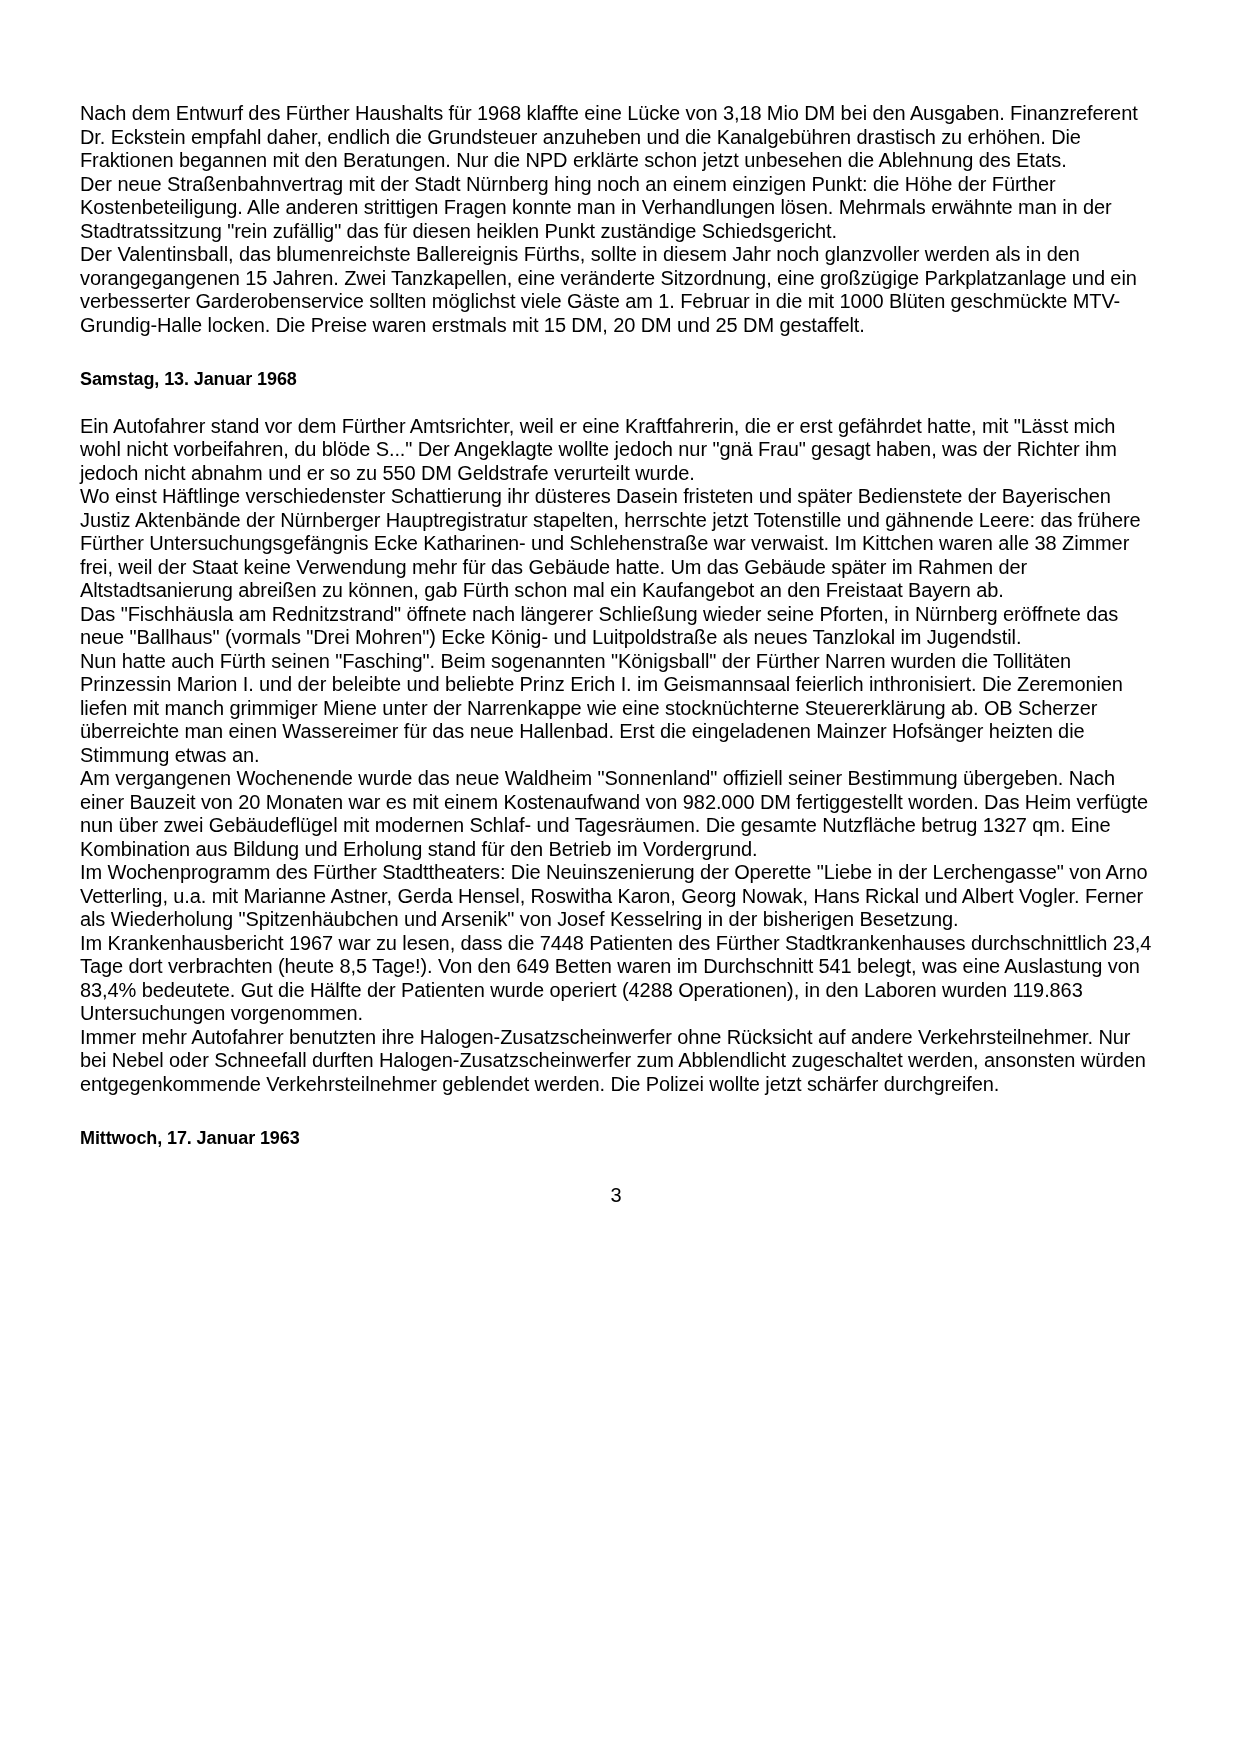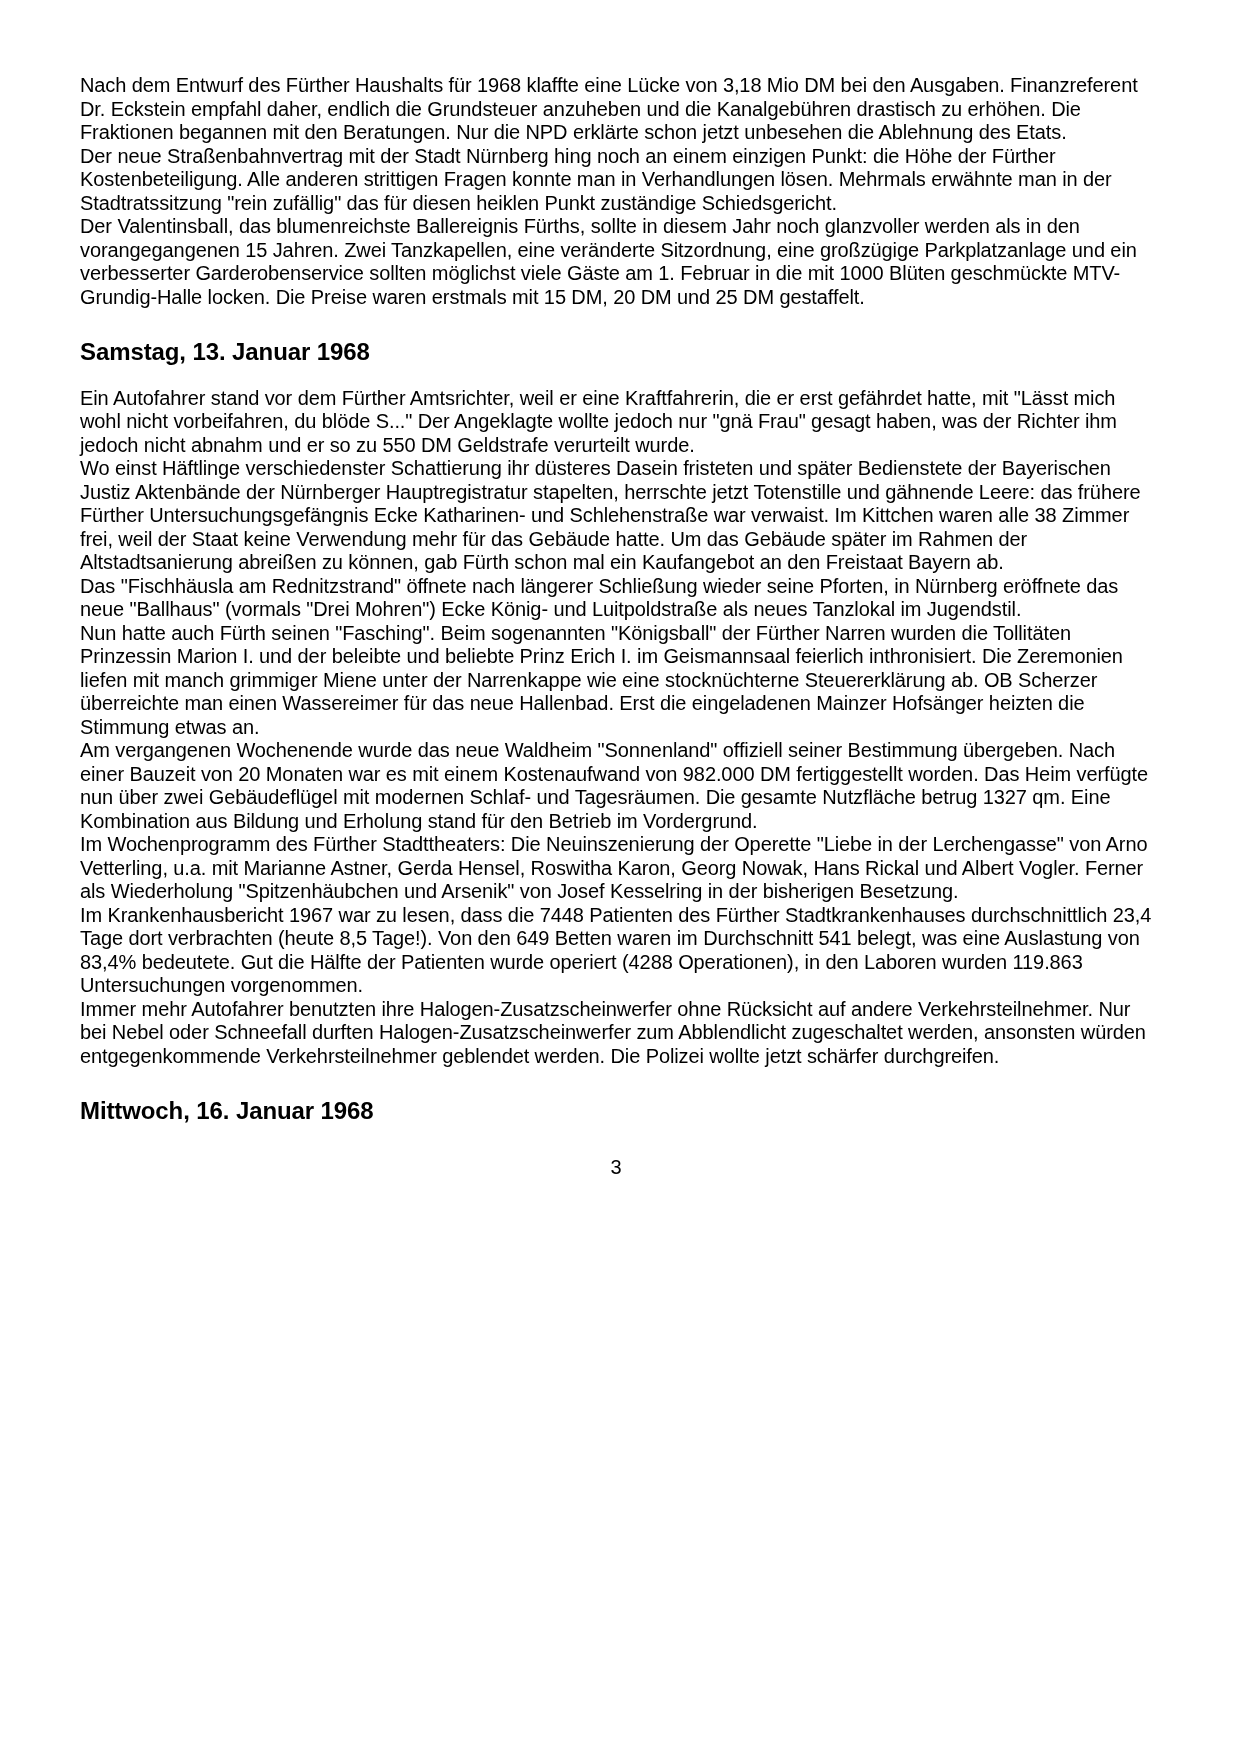--- a/index.html
+++ b/index.html
@@ -12,33 +12,34 @@
     height: 1753px;
     position: relative;
     font-family: "Liberation Sans", "DejaVu Sans", sans-serif;
     color: #000000;
     -webkit-font-smoothing: none;
   }
   .page {
     box-sizing: border-box;
     padding: 74px 0 0 80px;
     width: 1239px;
+    margin-top: 28px;
   }
   .content {
     width: 1072px;
     font-size: 20px;
     line-height: 23.5px;
     letter-spacing: -0.1px;
     text-align: left;
   }
   .content p {
     margin: 0;
   }
   .content h2 {
-    font-size: 24px;
+    font-size: 18px;
     line-height: 23.5px;
     font-weight: bold;
     margin: 31px 0 23px 0;
   }
   .page-footer {
     width: 1072px;
     margin-top: 33px;
     text-align: center;
     font-size: 20px;
     line-height: 23.5px;
@@ -68,21 +69,21 @@
       <p>Am vergangenen Wochenende wurde das neue Waldheim "Sonnenland" offiziell seiner Bestimmung übergeben. Nach einer Bauzeit von 20 Monaten war es mit einem Kostenaufwand von 982.000 DM fertiggestellt worden. Das Heim verfügte nun über zwei Gebäudeflügel mit modernen Schlaf- und Tagesräumen. Die gesamte Nutzfläche betrug 1327 qm. Eine Kombination aus Bildung und Erholung stand für den Betrieb im Vordergrund.</p>
       <p>Im Wochenprogramm des Fürther Stadttheaters: Die Neuinszenierung der Operette "Liebe in der Lerchengasse" von Arno Vetterling, u.a. mit Marianne Astner, Gerda Hensel, Roswitha Karon, Georg Nowak, Hans Rickal und Albert Vogler. Ferner als Wiederholung "Spitzenhäubchen und Arsenik" von Josef Kesselring in der bisherigen Besetzung.</p>
     </section>
 
     <section>
       <p>Im Krankenhausbericht 1967 war zu lesen, dass die 7448 Patienten des Fürther Stadtkrankenhauses durchschnittlich 23,4 Tage dort verbrachten (heute 8,5 Tage!). Von den 649 Betten waren im Durchschnitt 541 belegt, was eine Auslastung von 83,4% bedeutete. Gut die Hälfte der Patienten wurde operiert (4288 Operationen), in den Laboren wurden 119.863 Untersuchungen vorgenommen.</p>
       <p>Immer mehr Autofahrer benutzten ihre Halogen-Zusatzscheinwerfer ohne Rücksicht auf andere Verkehrsteilnehmer. Nur bei Nebel oder Schneefall durften Halogen-Zusatzscheinwerfer zum Abblendlicht zugeschaltet werden, ansonsten würden entgegenkommende Verkehrsteilnehmer geblendet werden. Die Polizei wollte jetzt schärfer durchgreifen.</p>
     </section>
 
     <section>
-      <h2>Mittwoch, 16. Januar 1968</h2>
+      <h2>Mittwoch, 17. Januar 1963</h2>
     </section>
 
   </div>
 
   <div class="page-footer">
     <span>3</span>
   </div>
 </div>
 
 </body></html>

